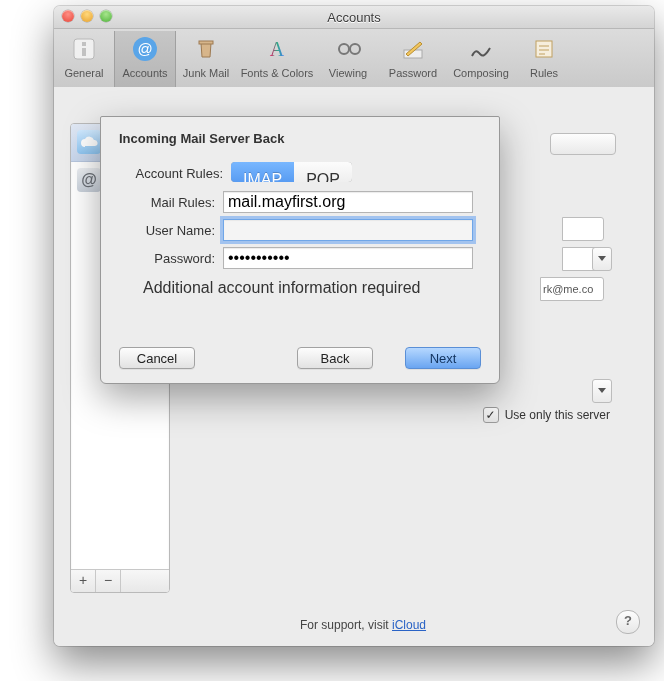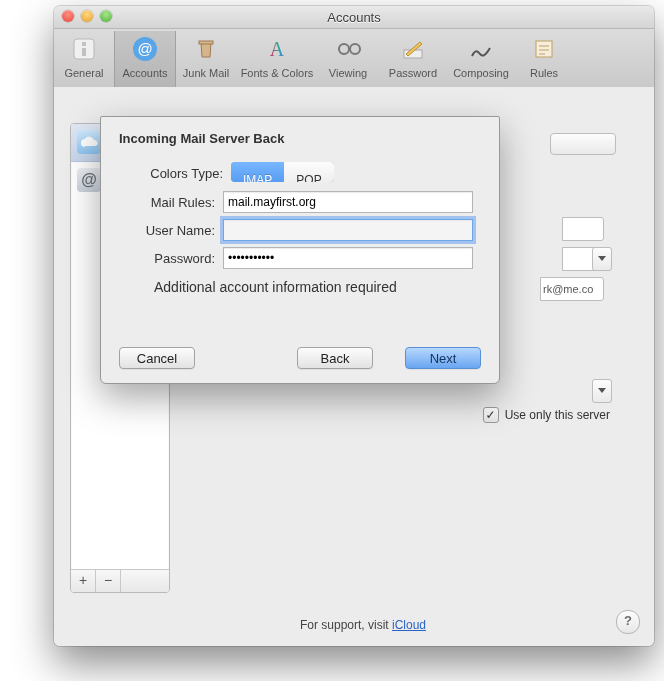--- a/index.html
+++ b/index.html
@@ -271,52 +271,52 @@
   .seg {
     display: inline-flex;
     border-radius: 4px;
     overflow: hidden;
     height: 20px;
     box-shadow: inset 0 0 0 1px #9a9a9a;
   }
   .seg button {
     border: none;
     padding: 0 12px;
-    font-size: 12px;
+    font-size: 16px;
     background: linear-gradient(#fcfcfc,#e4e4e4);
     color: #333;
     cursor: pointer;
     height: 36px;
   }
   .seg button.active {
     background: linear-gradient(#78b7ff,#3f86e8);
     color: #fff;
     text-shadow: 0 -1px 0 rgba(0,0,0,0.2);
   }
   .txt {
     width: 240px;
     height: 18px;
     border: 1px solid #b4b4b4;
     border-radius: 0;
     padding: 1px 4px;
-    font-size: 12px;
+    font-size: 16px;
     background: #fff;
     box-shadow: inset 0 1px 1px rgba(0,0,0,0.08);
     outline: none;
   }
   .txt.focus {
     border: 1px solid #6fa6e8;
     box-shadow: 0 0 0 3px rgba(100,160,240,0.55), inset 0 1px 1px rgba(0,0,0,0.05);
   }
   .txt.user { background: #f4f4f4; }
   .note {
     margin: 10px 0 0 0;
     text-align: left;
-    padding-left: 53px;
-    font-size: 14px;
+    padding-left: 42px;
+    font-size: 16px;
     color: #333;
   }
   .sheet-buttons {
     position: absolute;
     bottom: 14px;
     left: 18px;
     right: 18px;
     display: flex;
   }
   .pushbtn {
@@ -480,21 +480,21 @@
         <span>For support, visit </span><a>iCloud</a>
       </div>
       <div class="help-btn">?</div>
     </div>
   </div>
 
   <div class="sheet">
     <h1>Incoming Mail Server Back</h1>
 
     <div class="frow">
-      <div class="flabel">Colors Type:</div>
+      <div class="flabel">Account Rules:</div>
       <div class="fbody">
         <div class="seg">
           <button class="active">IMAP</button>
           <button>POP</button>
         </div>
       </div>
     </div>
 
     <div class="frow">
       <div class="flabel">Mail Rules:</div>

